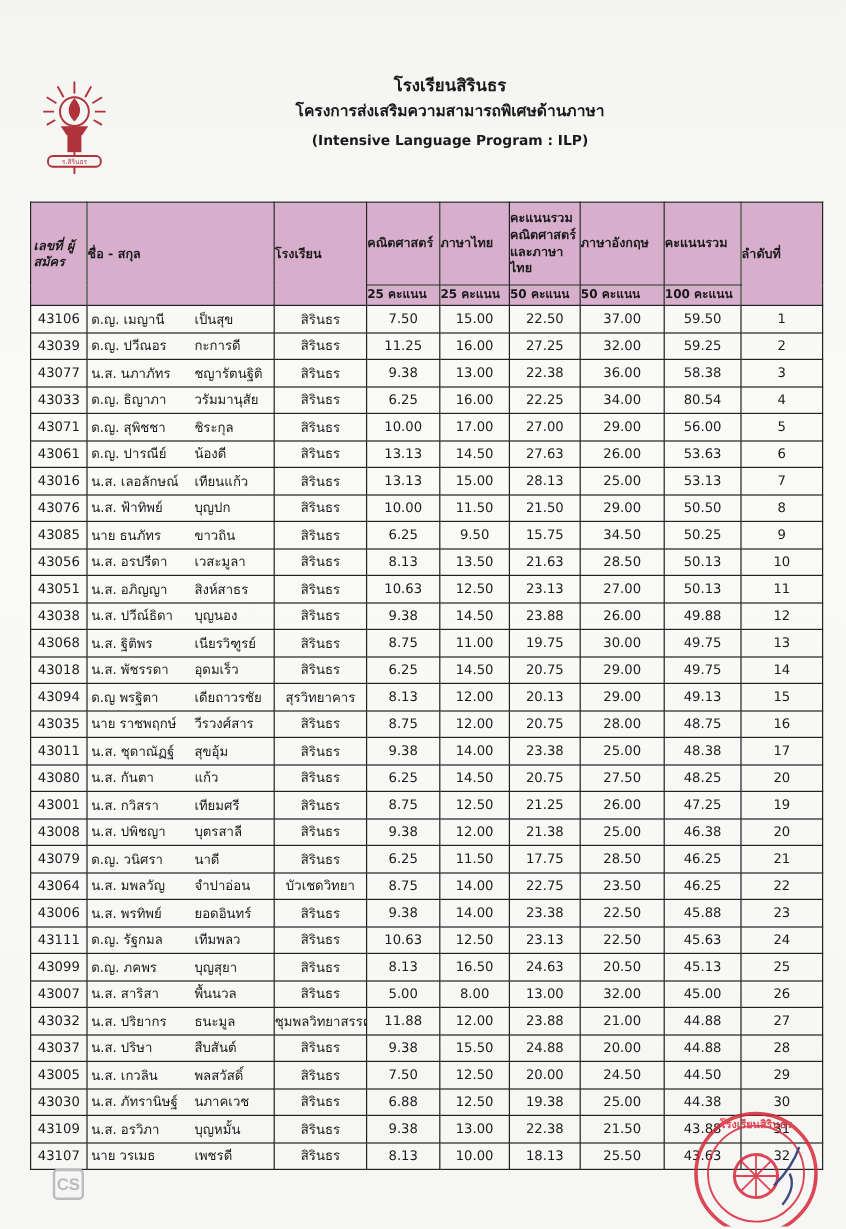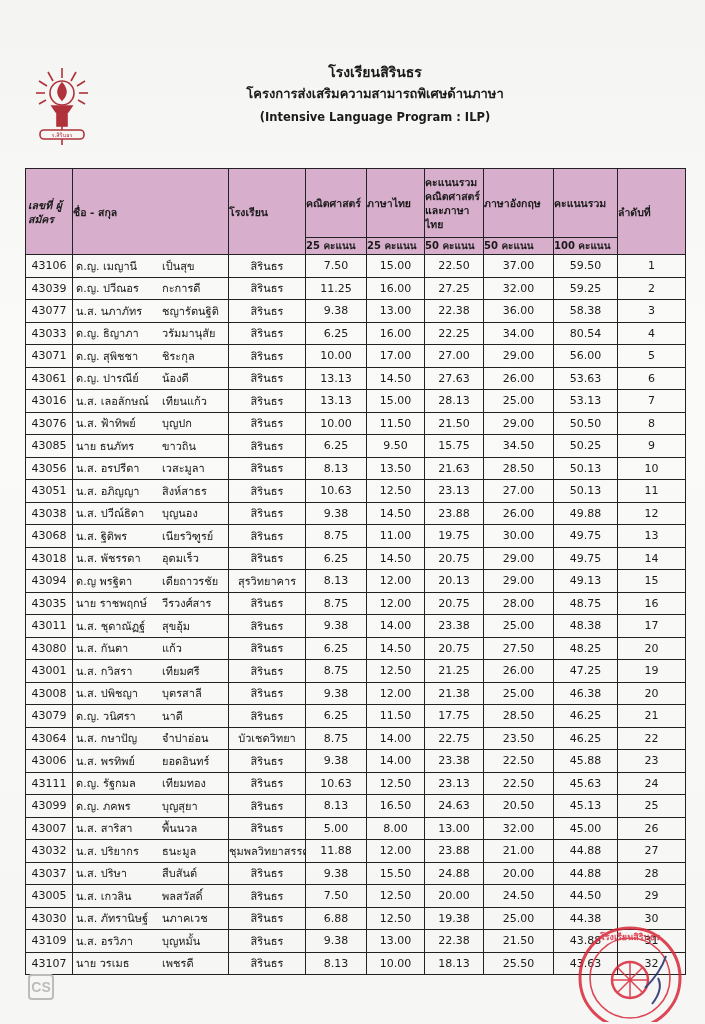--- a/index.html
+++ b/index.html
@@ -59,21 +59,21 @@
   }
   .watermark {
     position: absolute; left: 28px; top: 972px; height: 30px;
     display: flex; align-items: center; gap: 8px;
     color: #b9b9b9;
     font-family: "Liberation Sans", sans-serif;
   }
   .cs-box {
     width: 26px; height: 26px; border: 2.5px solid #bcbcbc; border-radius: 4px;
     font-weight: bold; font-size: 14px; display: flex; align-items: center; justify-content: center;
-    color: #bcbcbc; box-sizing: border-box;
+    color: #bcbcbc; box-sizing: border-box; margin-left: 16px;
   }
   .wm-text { font-size: 22px; letter-spacing: 0.2px; }
 </style>
 </head>
 <body>
 
 <div class="page">
 
   <svg class="logo" viewBox="0 0 56 80">
     <g stroke="#b0323a" stroke-width="1.6" fill="none">
@@ -362,21 +362,21 @@
           <td>สิรินธร</td>
           <td>6.25</td>
           <td>11.50</td>
           <td>17.75</td>
           <td>28.50</td>
           <td>46.25</td>
           <td>21</td>
         </tr>
         <tr>
           <td>43064</td>
-          <td class="name"><span class="prefix">น.ส. กษาปัญ</span><span class="surname">จำปาอ่อน</span></td>
+          <td class="name"><span class="prefix">น.ส. มพลวัญ</span><span class="surname">จำปาอ่อน</span></td>
           <td>บัวเชดวิทยา</td>
           <td>8.75</td>
           <td>14.00</td>
           <td>22.75</td>
           <td>23.50</td>
           <td>46.25</td>
           <td>22</td>
         </tr>
         <tr>
           <td>43006</td>
@@ -384,21 +384,21 @@
           <td>สิรินธร</td>
           <td>9.38</td>
           <td>14.00</td>
           <td>23.38</td>
           <td>22.50</td>
           <td>45.88</td>
           <td>23</td>
         </tr>
         <tr>
           <td>43111</td>
-          <td class="name"><span class="prefix">ด.ญ. รัฐกมล</span><span class="surname">เทียมทอง</span></td>
+          <td class="name"><span class="prefix">ด.ญ. รัฐกมล</span><span class="surname">เทีมพลว</span></td>
           <td>สิรินธร</td>
           <td>10.63</td>
           <td>12.50</td>
           <td>23.13</td>
           <td>22.50</td>
           <td>45.63</td>
           <td>24</td>
         </tr>
         <tr>
           <td>43099</td>

